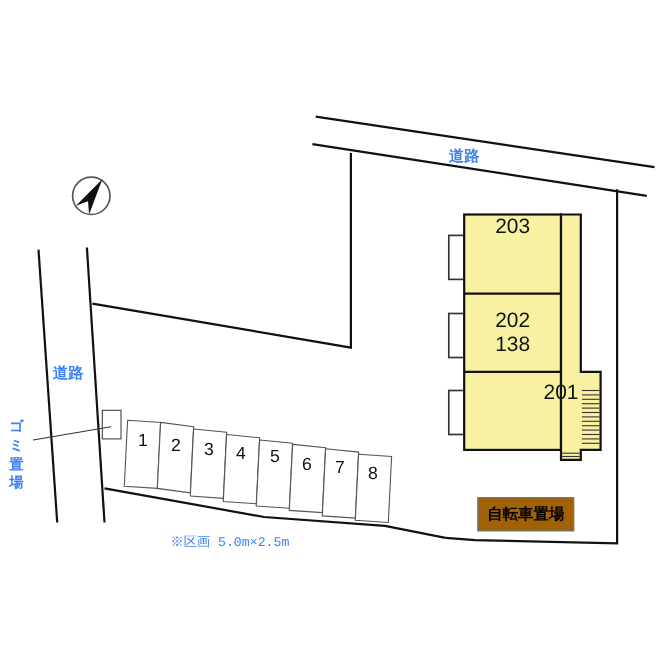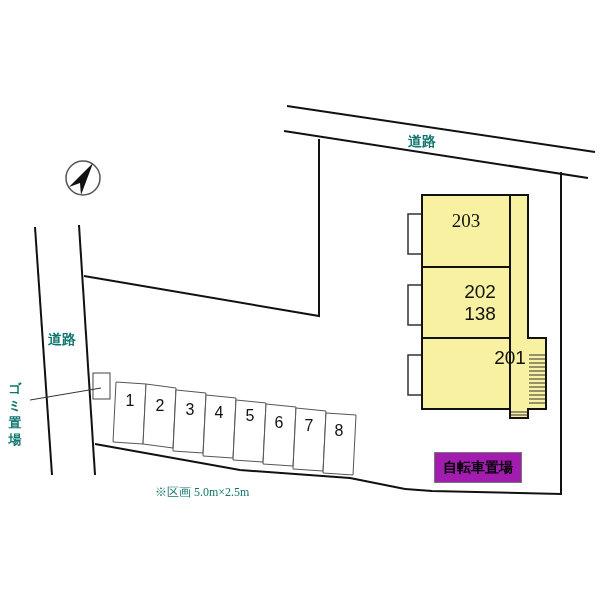--- a/index.html
+++ b/index.html
@@ -1,29 +1,29 @@
 <!DOCTYPE html>
 <html><head>
 <meta charset="utf-8">
 <style>
   html, body { margin:0; padding:0; background:#ffffff; }
   body { width:600px; height:600px; position:relative; overflow:hidden;
          font-family: "DejaVu Sans", sans-serif; }
   #plan { position:absolute; left:0; top:0; width:600px; height:600px; }
-  .lbl { position:absolute; color:#0f766e; font-family:"DejaVu Sans", sans-serif; }
+  .lbl { position:absolute; color:#3b82f6; font-family:"DejaVu Sans", sans-serif; }
   .road-top { left:408px; top:133px; font-size:14px; font-weight:bold; }
   .road-left { left:48px; top:331px; font-size:14px; font-weight:bold; }
   .garbage { left:7px; top:380px; width:16px; font-size:13px; font-weight:bold; line-height:17px; text-align:center; }
   .unit { position:absolute; width:90px; text-align:center; font-size:19px; line-height:22px; color:#111;
           font-family:"Liberation Sans", sans-serif; }
   .slot-num { position:absolute; font-size:16px; color:#111; width:20px; text-align:center;
               font-family:"Liberation Sans", sans-serif; }
-  .note { left:155px; top:484px; font-size:12px; font-family:Liberation Serif, serif; letter-spacing:0px;text-align:center; }
+  .note { left:155px; top:484px; font-size:12px; font-family:Liberation Mono, monospace; letter-spacing:0px;text-align:center; }
   .bike { position:absolute; left:434px; top:452px; width:88px; height:31px; border:1px solid #777;
-          box-sizing:border-box; font-size:14px; font-weight:bold; display:flex; align-items:center; justify-content:center; background:#a21caf; }
+          box-sizing:border-box; font-size:14px; font-weight:bold; display:flex; align-items:center; justify-content:center; background:#a16207; }
 </style>
 </head>
 <body>
 
 <svg id="plan" viewBox="0 0 600 600" xmlns="http://www.w3.org/2000/svg">
 
   <g stroke="#111" stroke-width="2" fill="none">
     <line x1="287" y1="106" x2="595" y2="152"></line>
     <line x1="284" y1="131" x2="588" y2="178"></line>
   </g>
@@ -93,24 +93,24 @@
 <div class="lbl road-top">道路</div>
 <div class="lbl road-left">道路</div>
 
 <div class="lbl garbage">
   <div>ゴ</div>
   <div>ミ</div>
   <div>置</div>
   <div>場</div>
 </div>
 
-<div class="unit" style="left:421px; top:210px;font-family:Liberation Serif, serif;">
+<div class="unit" style="left:421px; top:196px;">
   <div>203</div>
 </div>
-<div class="unit" style="left:421px; top:281px;padding-left:14px;">
+<div class="unit" style="left:421px; top:281px;">
   <div>202</div>
   <div>138</div>
 </div>
 <div class="unit" style="left:421px; top:347px;padding-left:44px;">
   <div>201</div>
 </div>
 
 <div class="slot-num" style="left:120px; top:392px;">1</div>
 <div class="slot-num" style="left:150px; top:397px;">2</div>
 <div class="slot-num" style="left:180px; top:401px;">3</div>

